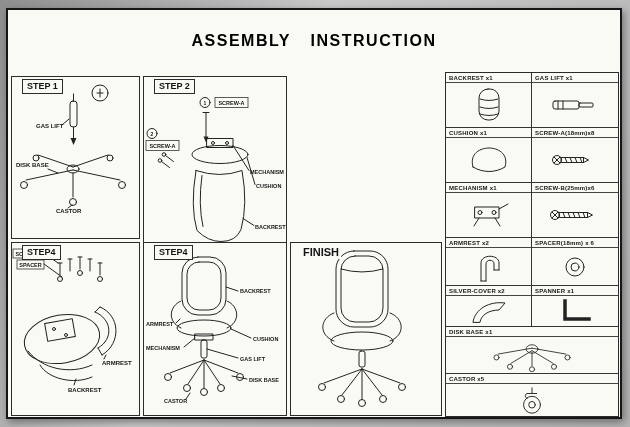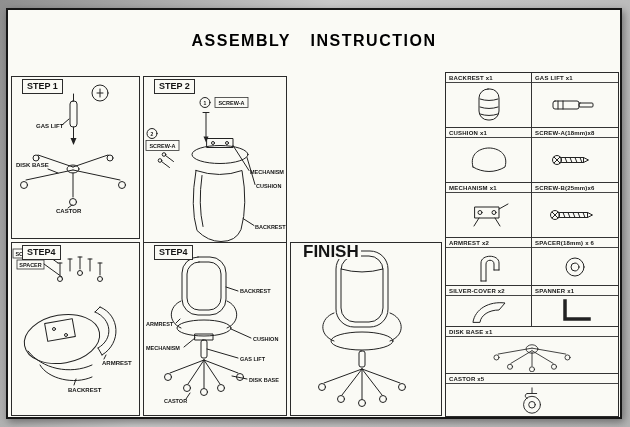--- a/index.html
+++ b/index.html
@@ -21,21 +21,21 @@
   #step1{left:3px;top:66px;width:129px;height:163px}
   #step2{left:135px;top:66px;width:144px;height:186px}
   #step3{left:282px;top:66px;width:152px;height:163px}
   #step4a{left:3px;top:232px;width:129px;height:174px}
   #step4b{left:135px;top:232px;width:144px;height:174px}
   #finish{left:282px;top:232px;width:152px;height:174px}
   .hdr{
     position:absolute;top:2px;left:2px;z-index:2;background:#fafaf5;
     border:1px solid #2b2b2b;padding:0 4px;font-size:9px;font-weight:bold;line-height:13px;margin-left:8px;
   }
-  .hdr.plain{border:none;font-size:17px;line-height:14px;padding:0 2px}
+  .hdr.plain{border:none;font-size:11px;line-height:14px;padding:0 2px}
   .art{position:absolute;left:0;top:0;width:100%;height:100%}
   svg{display:block}
   svg .ln{stroke:#222;fill:none;stroke-width:1;stroke-linecap:round;stroke-linejoin:round}
   svg .fl{fill:#222;stroke:none}
   svg .lbx{fill:#fbfbf6;stroke:#333;stroke-width:0.8}
   svg text{font-family:"Liberation Sans","DejaVu Sans",sans-serif;font-weight:bold;fill:#131313}
   
   #parts{
     position:absolute;left:437px;top:62px;width:174px;height:345px;
     border:1px solid #2b2b2b;background:#fafaf5;

